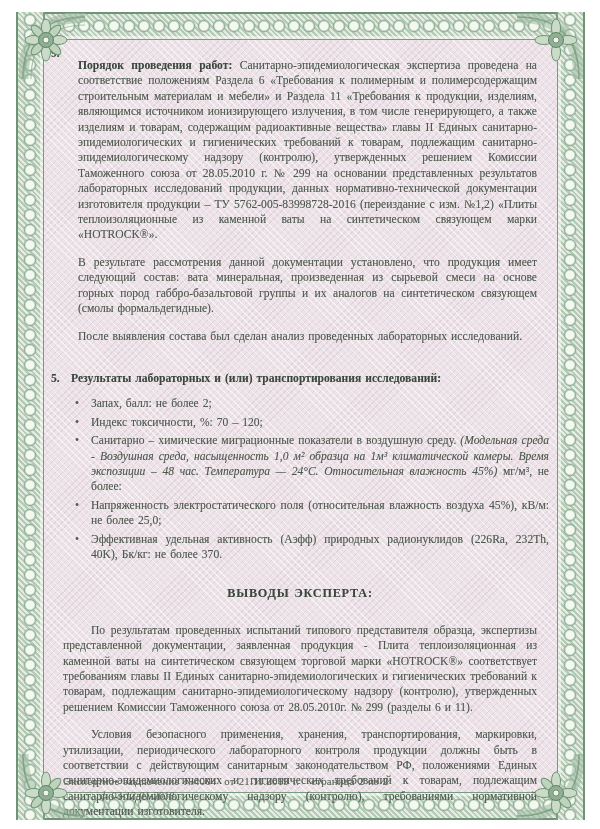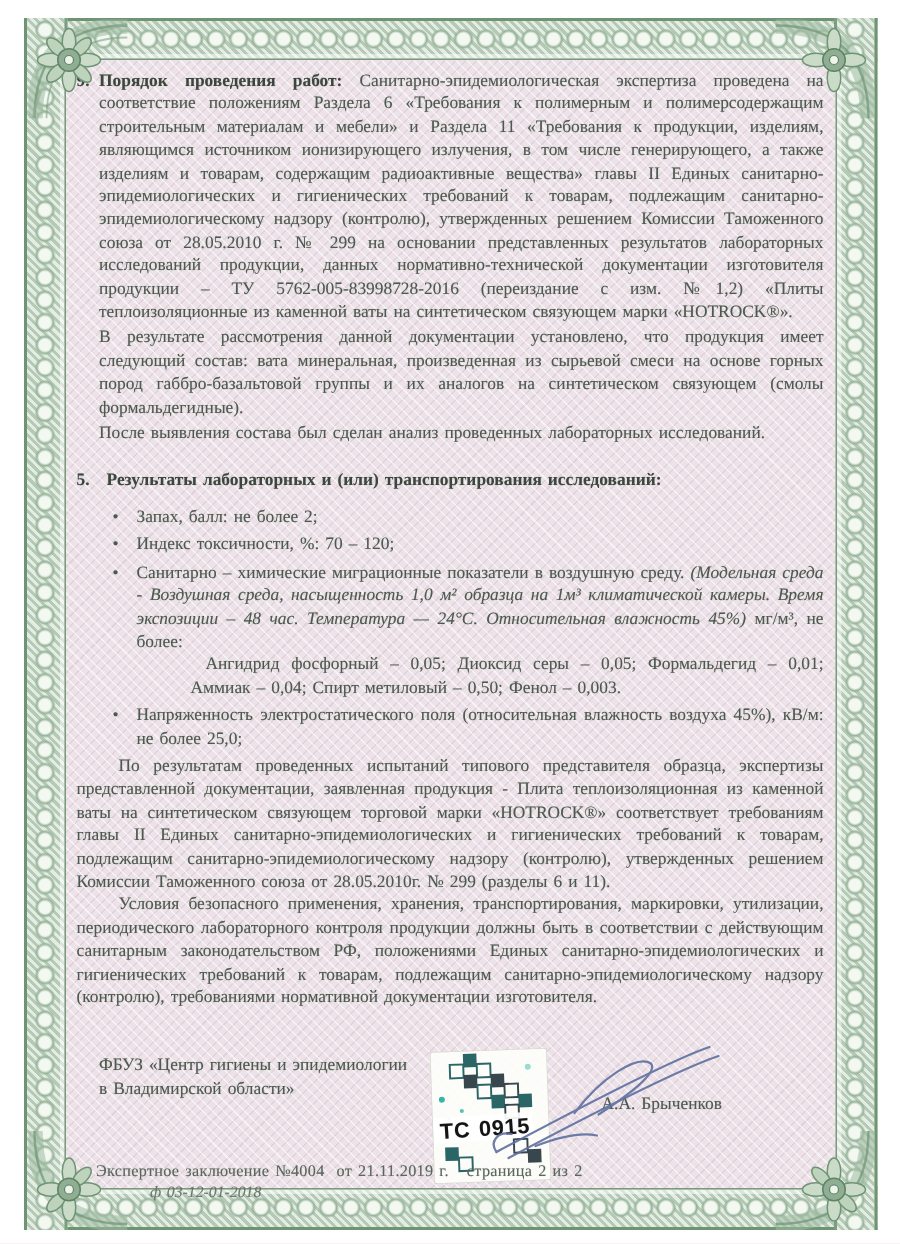--- a/index.html
+++ b/index.html
@@ -49,21 +49,21 @@
   .corner.br{right:2px;bottom:0;transform:scale(-1,-1);}
 
   
   .content{
     position:absolute;left:0;top:0;right:0;bottom:0;
     padding:6px 8px 0 7px;
     font-size:11.6px;line-height:15.4px;color:#4d594e;
     word-spacing:1.1px;
     text-shadow:0 0 .6px rgba(77,89,78,.35);
   }
-  .para{margin:0;text-align:justify;}
+  .para{margin:12px;text-align:justify;}
   b{color:#3b473d;}
   .num-item{display:flex;align-items:flex-start;}
   .num{flex:0 0 15px;font-weight:bold;color:#3b473d;}
   .num.w2{flex-basis:20px;}
   .num-body{flex:1;min-width:0;}
   .mt2{margin-top:2px;}
   .sec10{margin-top:15px;}
 
   ul.results{list-style:none;margin:10px 0 0 0;padding:0;}
   ul.results li{position:relative;padding-left:40px;margin-bottom:3px;text-align:justify;}
@@ -128,25 +128,26 @@
         <div class="num-item sec10">
           <div class="num w2">5.</div>
           <div class="num-body"><b>Результаты лабораторных и (или) транспортирования исследований:</b></div>
         </div>
 
         <ul class="results">
           <li>Запах, балл: не более 2;</li>
           <li>Индекс токсичности, %: 70 – 120;</li>
           <li>
             <span>Санитарно – химические миграционные показатели в воздушную среду. </span><i>(Модельная среда - Воздушная среда, насыщенность 1,0 м² образца на 1м³ климатической камеры. Время экспозиции – 48 час. Температура — 24°С. Относительная влажность 45%)</i><span> мг/м³, не более:</span>
-            <div class="chem">Ангидрид фосфорный – 0,05; Диоксид серы – 0,05; Формальдегид – 0,01; Аммиак – 0,04; Спирт метиловый – 0,50; Фенол – 0,003.</div>
           </li>
           <li>Напряженность электростатического поля (относительная влажность воздуха 45%), кВ/м: не более 25,0;</li>
+          <li>Эффективная удельная активность (Аэфф) природных радионуклидов (226Ra, 232Th, 40K), Бк/кг: не более 370.</li>
         </ul>
 
+        <div class="concl-head">ВЫВОДЫ ЭКСПЕРТА:</div>
         <p class="para indent">По результатам проведенных испытаний типового представителя образца, экспертизы представленной документации, заявленная продукция - Плита теплоизоляционная из каменной ваты на синтетическом связующем торговой марки «HOTROCK®» соответствует требованиям главы II Единых санитарно-эпидемиологических и гигиенических требований к товарам, подлежащим санитарно-эпидемиологическому надзору (контролю), утвержденных решением Комиссии Таможенного союза от 28.05.2010г. № 299 (разделы 6 и 11).</p>
         <p class="para indent">Условия безопасного применения, хранения, транспортирования, маркировки, утилизации, периодического лабораторного контроля продукции должны быть в соответствии с действующим санитарным законодательством РФ, положениями Единых санитарно-эпидемиологических и гигиенических требований к товарам, подлежащим санитарно-эпидемиологическому надзору (контролю), требованиями нормативной документации изготовителя.</p>
 
         <div class="sig-area">
           <div class="sig-lines">
             <div>ФБУЗ «Центр гигиены и эпидемиологии</div>
             <div>в Владимирской области»</div>
           </div>
 
           <div class="name n1">А.А. Брыченков</div>

